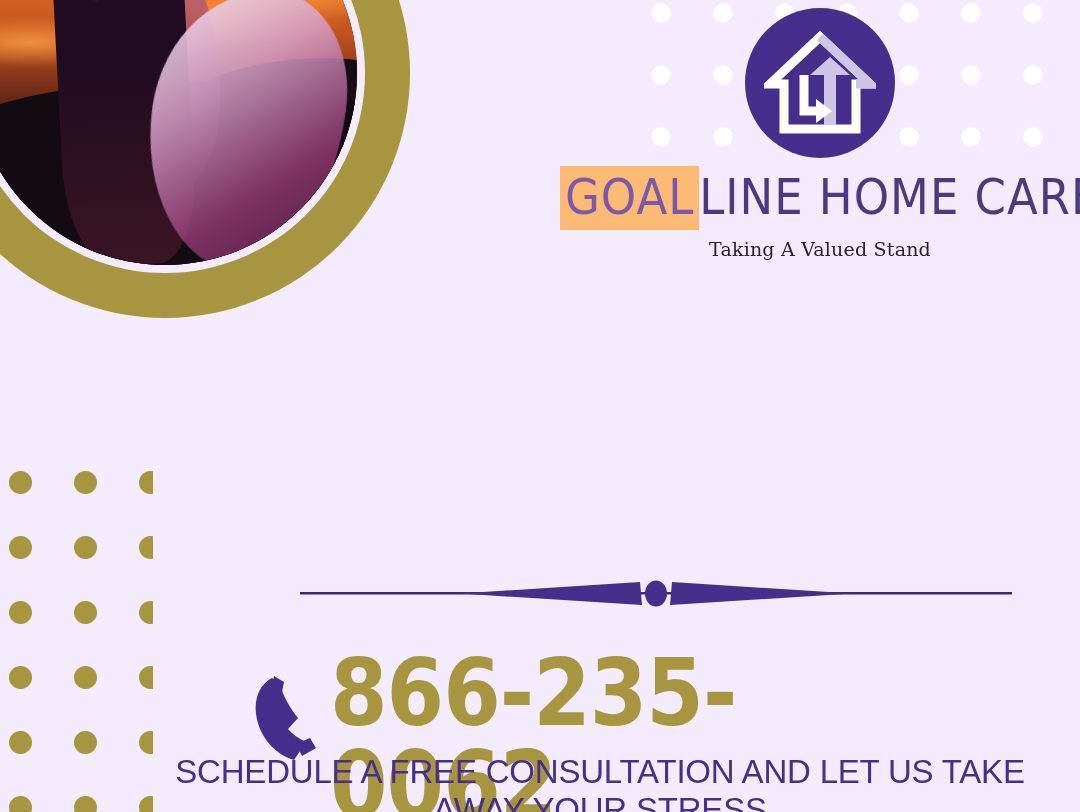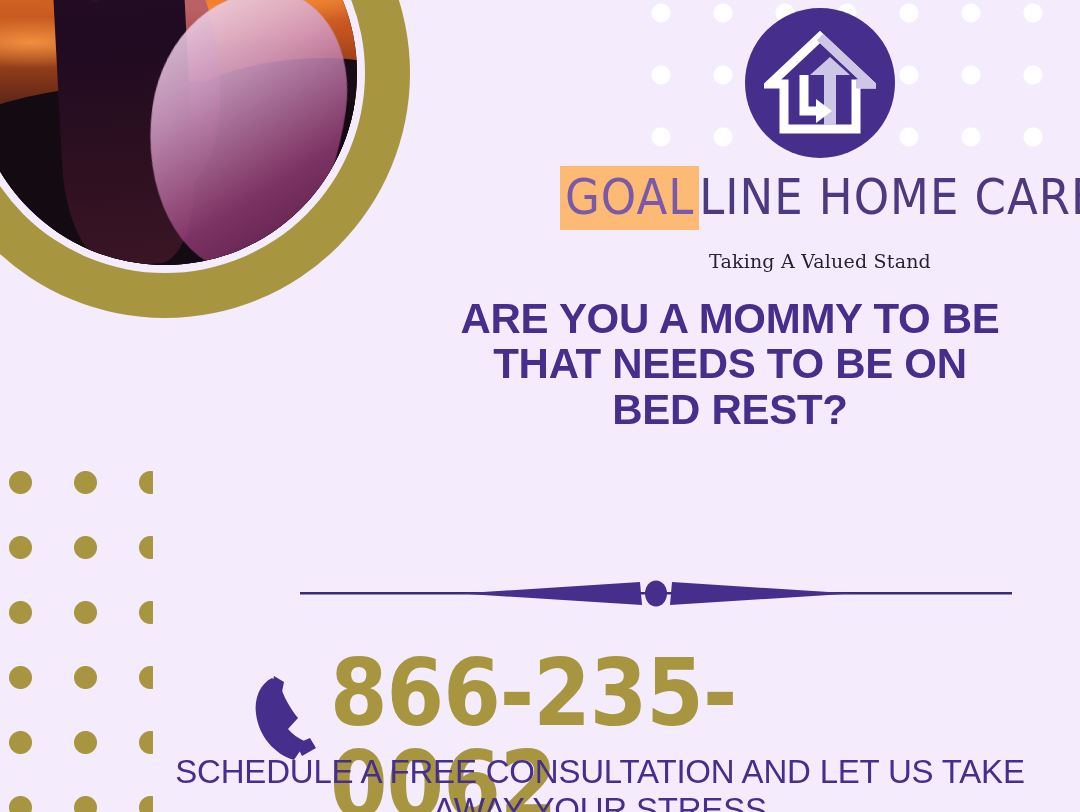--- a/index.html
+++ b/index.html
@@ -173,21 +173,21 @@
   }
   #wordmark .goal {
     color: #7a5aa8;
     background: #fdba74;
     padding: 2px 5px 4px 5px;
   }
   #wordmark .rest {
     color: #4a3a80;
   }
   #tagline {
-    margin-top: 28px;
+    margin-top: 16px;
     font-size: 19px;
     color: #2a2036;
     font-family: "DejaVu Serif", serif;
     letter-spacing: .2px;
   }
 
   
   #headline {
     position: absolute;
     left: 396px;
@@ -291,25 +291,20 @@
         <path d="M40 46 L40 82 L62 82" fill="none" stroke="#ffffff" stroke-width="9"></path>
         <path d="M52 70 L68 82 L52 94 Z" fill="#ffffff"></path>
       </svg>
     </div>
     <div id="wordmark">
       <span class="goal">GOAL</span><span class="rest">LINE HOME CARE</span>
     </div>
     <div id="tagline">Taking A Valued Stand</div>
   </div>
 
-  <div id="headline">
-    <div>ARE YOU A MOMMY TO BE</div>
-    <div>THAT NEEDS TO BE ON</div>
-    <div>BED REST?</div>
-  </div>
 
 
   <div id="divider">
     <svg width="712" height="30" viewBox="0 0 712 30" aria-hidden="true">
       <rect x="0" y="14" width="712" height="2.5" fill="#3b2a7a"></rect>
       <path d="M160 15.5 L340 4 L342 27 Z" fill="#452e8c"></path>
       <path d="M552 15.5 L372 4 L370 27 Z" fill="#452e8c"></path>
       <ellipse cx="356" cy="15.5" rx="11" ry="13" fill="#452e8c"></ellipse>
     </svg>
   </div>

